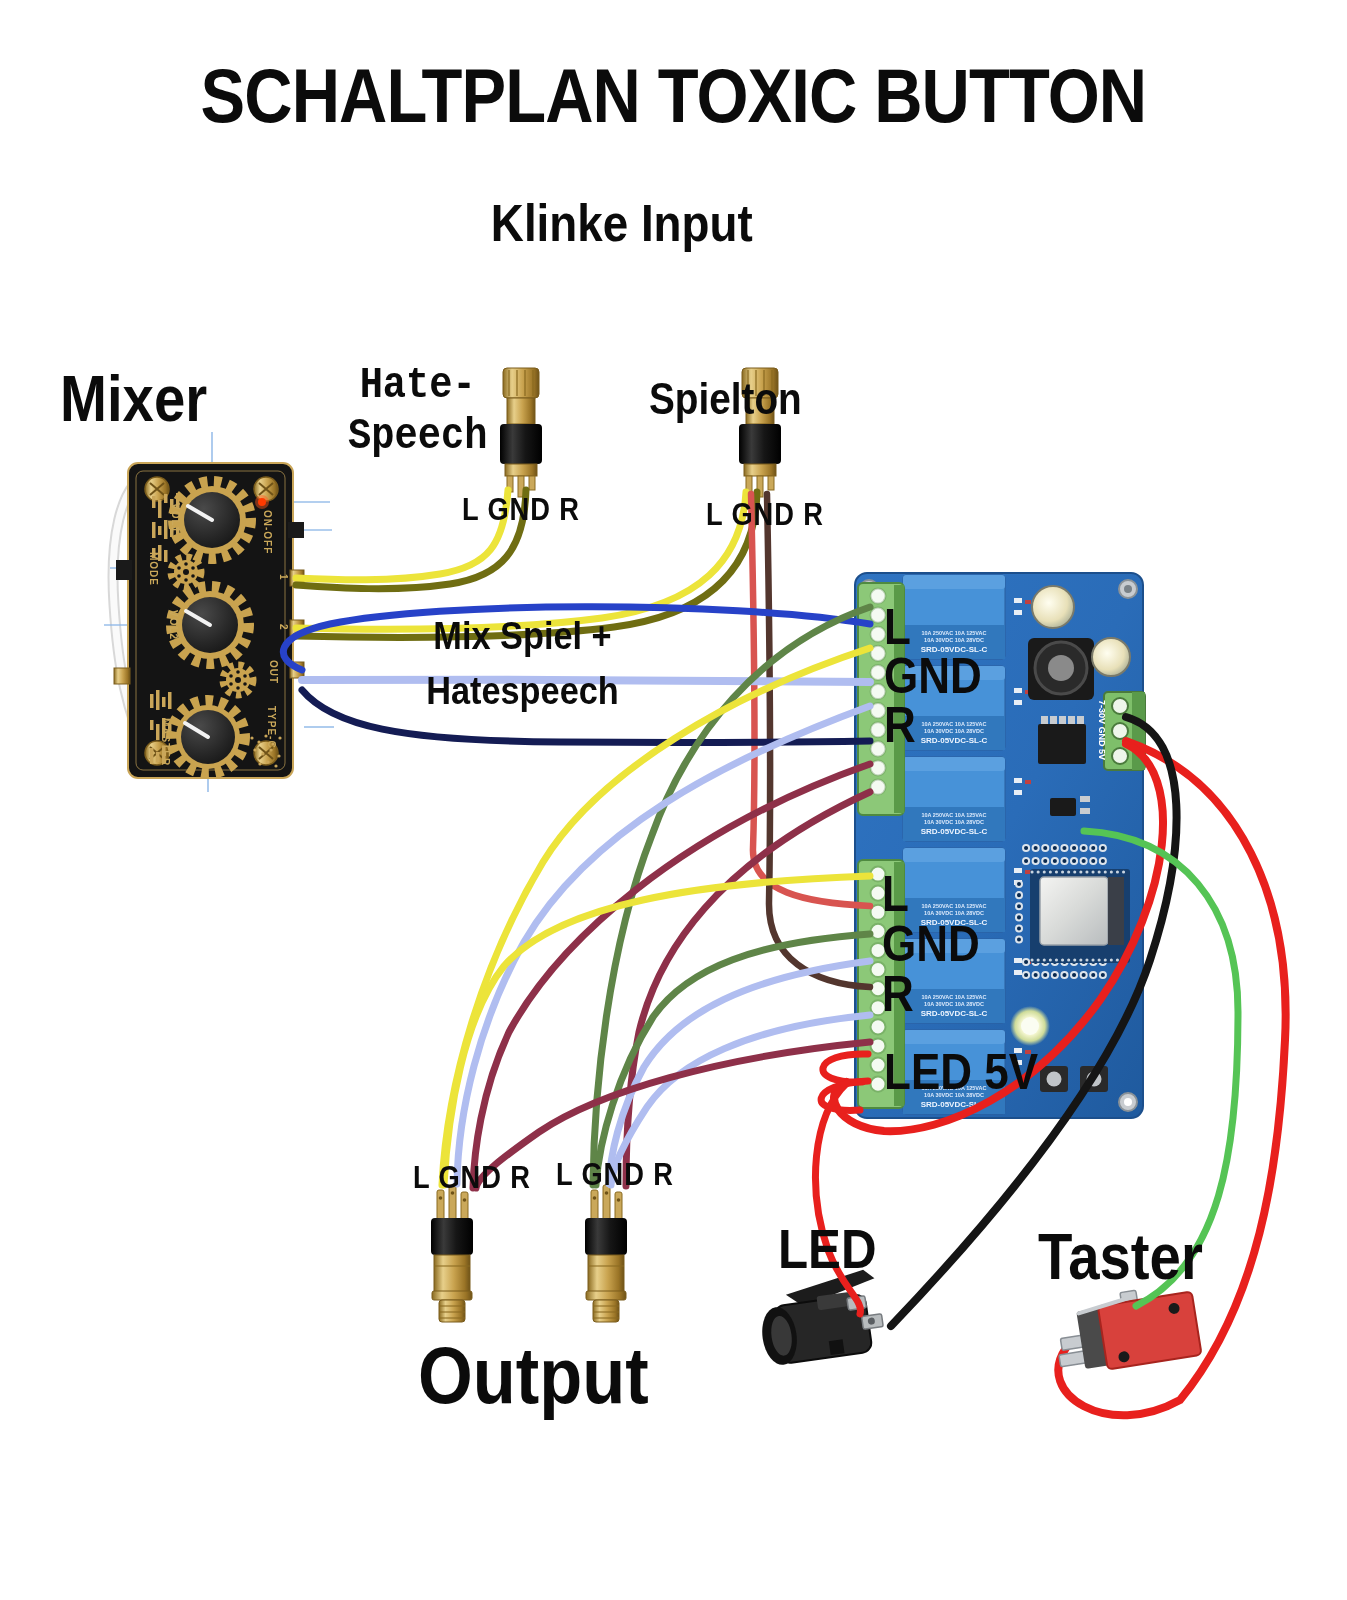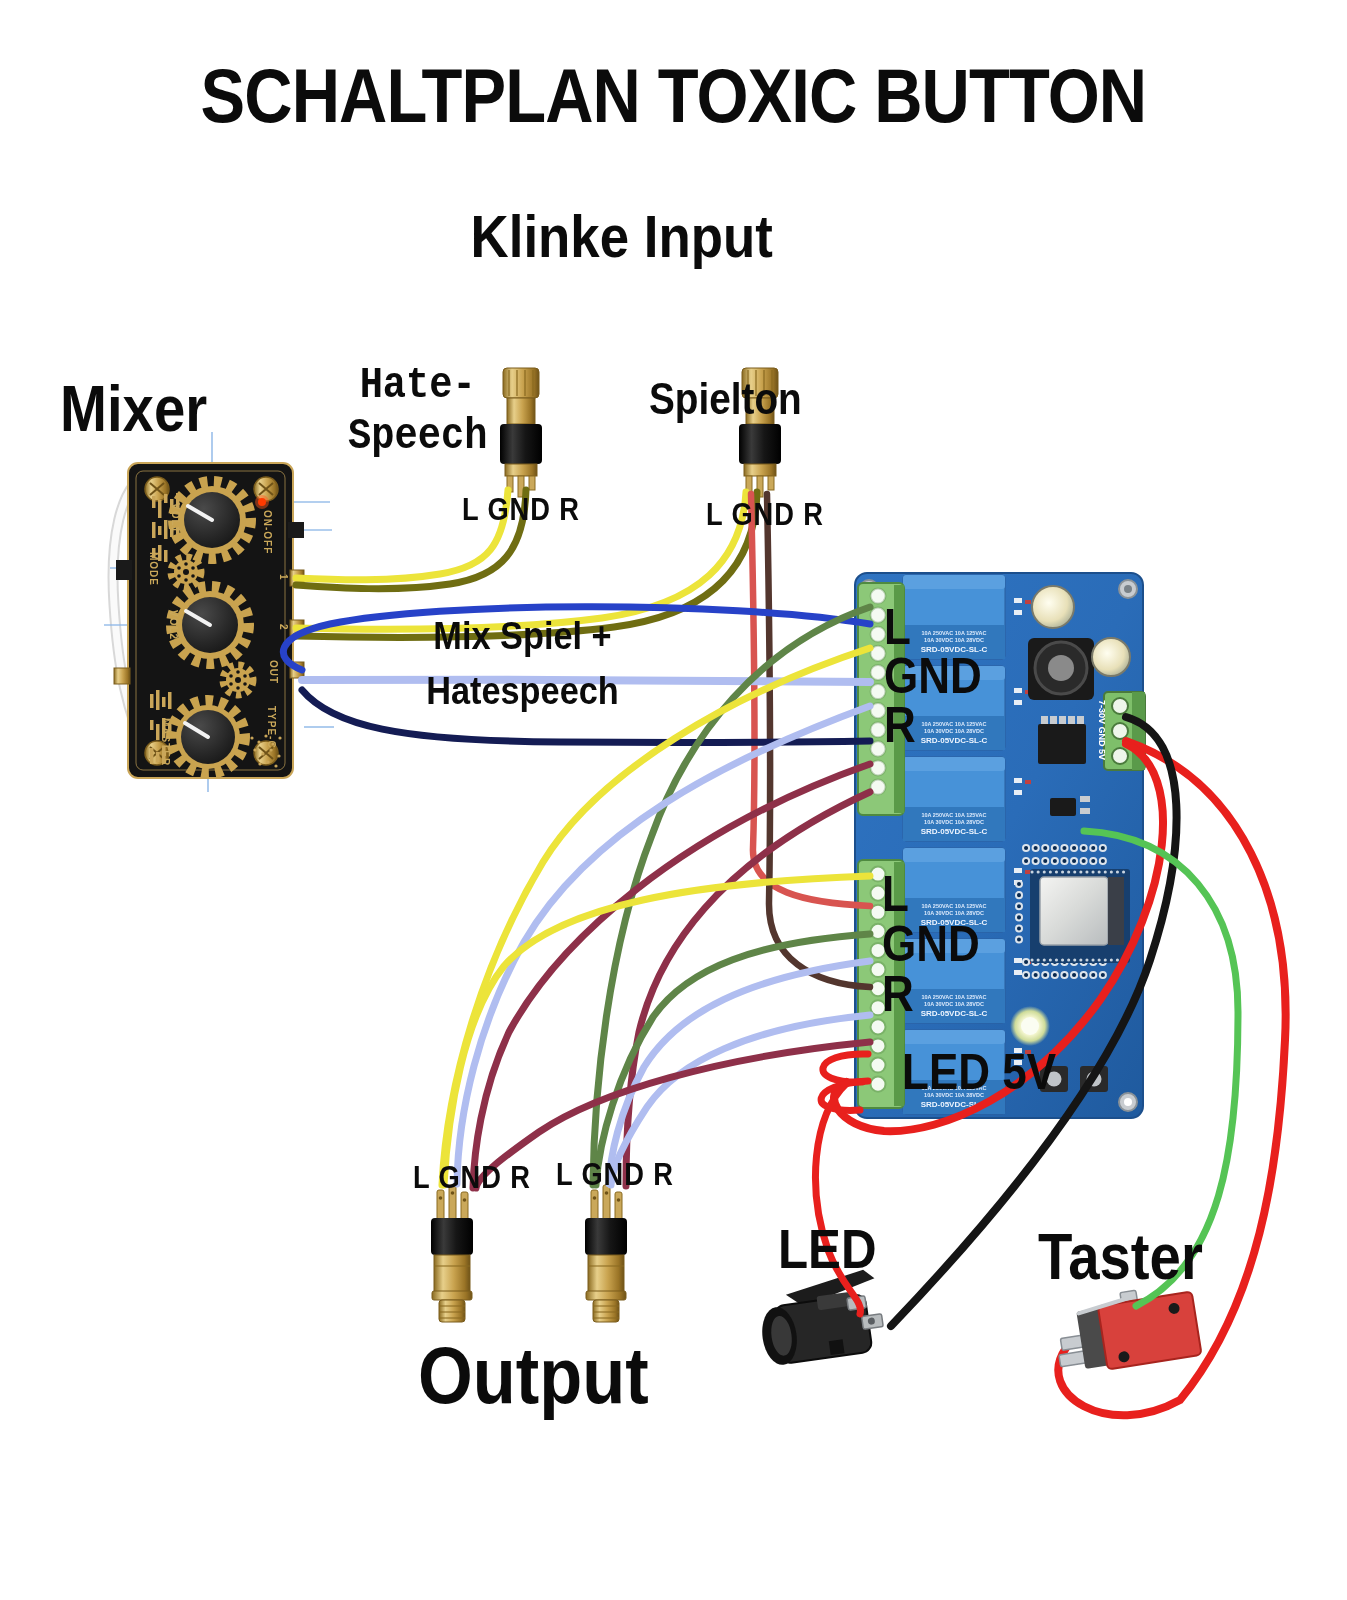--- a/index.html
+++ b/index.html
@@ -6,22 +6,22 @@
   .canvas{position:relative;width:1347px;height:1600px;background:#ffffff;overflow:hidden;
           font-family:"Liberation Sans",sans-serif;}
   svg.layer{position:absolute;left:0;top:0;}
   .lbl{position:absolute;color:#0b0b0b;font-weight:800;white-space:nowrap;line-height:1.04;}
   .cx{display:inline-block;transform:scaleX(.88);transform-origin:left top;}
   .ctr{text-align:center;}
   .ctr .cx{transform-origin:center top;}
   .rt{text-align:center;font-family:Liberation Mono, monospace;}
   .rt .cx{transform-origin:right top;}
   .t-title{left:0;top:56px;width:1347px;font-size:76px;letter-spacing:-1px;}
-  .t-sub{left:0;top:206px;width:1244px;font-size:60px;}
-  .t-mixer{left:60px;top:376px;font-size:64px;}
+  .t-sub{left:0;top:196px;width:1244px;font-size:52px;}
+  .t-mixer{left:60px;top:366px;font-size:64px;}
   .t-hate{left:322px;top:360px;width:172px;font-size:44px;line-height:1.16;}
   .t-spiel{left:649px;top:376px;font-size:44px;}
   .t-pins{font-size:31px;letter-spacing:1px;}
   .t-mix2{left:404px;top:608px;width:236px;font-size:39px;line-height:1.42;}
   .t-board{font-size:50px;letter-spacing:0;}
   .t-output{left:418px;top:1334px;font-size:80px;text-align:center;}
   .t-led{left:778px;top:1220px;font-size:56px;text-align:center;}
   .t-taster{left:1038px;top:1224px;font-size:64px;}
 </style>
 </head>
@@ -449,21 +449,21 @@
 <div class="lbl ctr t-mix2">
   <span class="cx"><span>Mix Spiel +</span><br><span>Hatespeech</span></span>
 </div>
 
 <div class="lbl t-board" style="left:884px;top:601px;"><span class="cx">L</span></div>
 <div class="lbl t-board" style="left:884px;top:650px;"><span class="cx">GND</span></div>
 <div class="lbl t-board" style="left:884px;top:699px;"><span class="cx">R</span></div>
 <div class="lbl t-board" style="left:882px;top:868px;"><span class="cx">L</span></div>
 <div class="lbl t-board" style="left:882px;top:918px;"><span class="cx">GND</span></div>
 <div class="lbl t-board" style="left:882px;top:968px;"><span class="cx">R</span></div>
-<div class="lbl t-board" style="left:884px;top:1046px;padding-left:18px;"><span class="cx">LED 5V</span></div>
+<div class="lbl t-board" style="left:884px;top:1046px;"><span class="cx">LED 5V</span></div>
 
 <div class="lbl t-pins" style="left:413px;top:1162px;"><span class="cx">L GND R</span></div>
 <div class="lbl t-pins" style="left:556px;top:1159px;"><span class="cx">L GND R</span></div>
 
 <div class="lbl t-output"><span class="cx">Output</span></div>
 <div class="lbl t-led"><span class="cx">LED</span></div>
 <div class="lbl t-taster"><span class="cx">Taster</span></div>
 
 </div>
 

